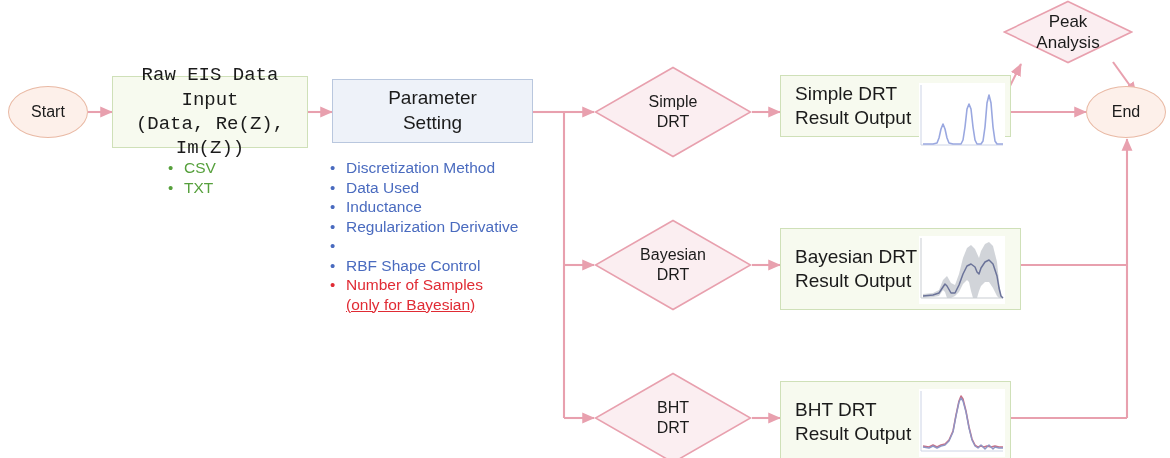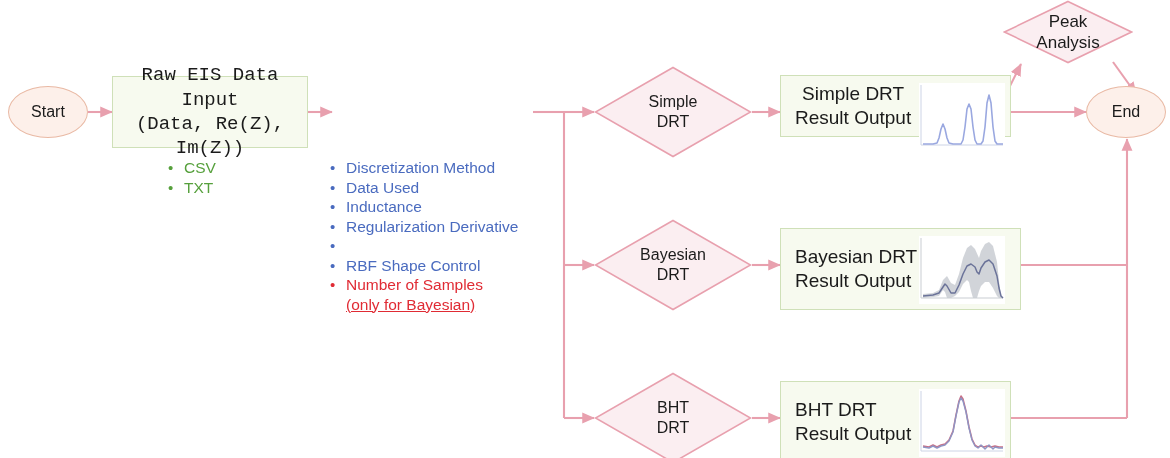--- a/index.html
+++ b/index.html
@@ -190,20 +190,24 @@
     <div class="bullet-row">
       <span class="bullet-dot c-green">•</span>
       <span class="c-green">CSV</span>
     </div>
     <div class="bullet-row">
       <span class="bullet-dot c-green">•</span>
       <span class="c-green">TXT</span>
     </div>
   </div>
 
+  <div class="node proc-blue" style="left:332px; top:79px; width:201px; height:64px; flex-direction:column;">
+    <span>Parameter</span>
+    <span>Setting</span>
+  </div>
 
   <div class="bullets" style="left:330px; top:158px;">
     <div class="bullet-row">
       <span class="bullet-dot c-blue">•</span>
       <span class="c-blue">Discretization Method</span>
     </div>
     <div class="bullet-row">
       <span class="bullet-dot c-blue">•</span>
       <span class="c-blue">Data Used</span>
     </div>
@@ -261,21 +265,21 @@
       <polygon points="79,1.5 156.5,46 79,90.5 1.5,46" fill="#fbeef1" stroke="#e8a0ae" stroke-width="1.6"></polygon>
     </svg>
     <div class="diamond-label">
       <span>
         <span>BHT</span><br>
         <span>DRT</span>
       </span>
     </div>
   </div>
 
-  <div class="result-box" style="left:780px; top:75px; width:231px; height:62px;text-align:center;">
+  <div class="result-box" style="left:780px; top:75px; width:231px; height:62px;">
     <div class="result-text">
       <span>Simple DRT</span><br>
       <span>Result Output</span>
     </div>
     <div class="mini-chart" style="position:absolute; left:138px; top:7px; width:86px; height:68px;">
       <svg width="86" height="68" viewBox="0 0 86 68">
         <rect x="0" y="0" width="86" height="68" fill="#ffffff"></rect>
         <line x1="2" y1="2" x2="2" y2="62" stroke="#cdd4e6" stroke-width="1"></line>
         <line x1="2" y1="62" x2="84" y2="62" stroke="#cdd4e6" stroke-width="1"></line>
         <path d="M4,61 L14,61 L18,60 L20,55 L22,46 L24,41 L26,46 L28,55 L30,60 L34,61

